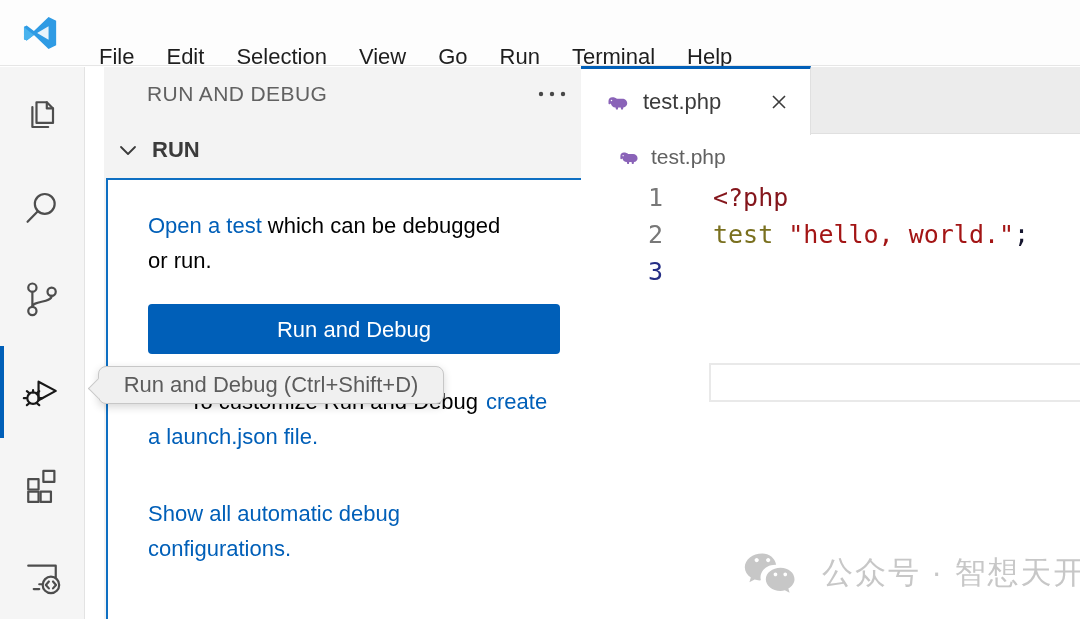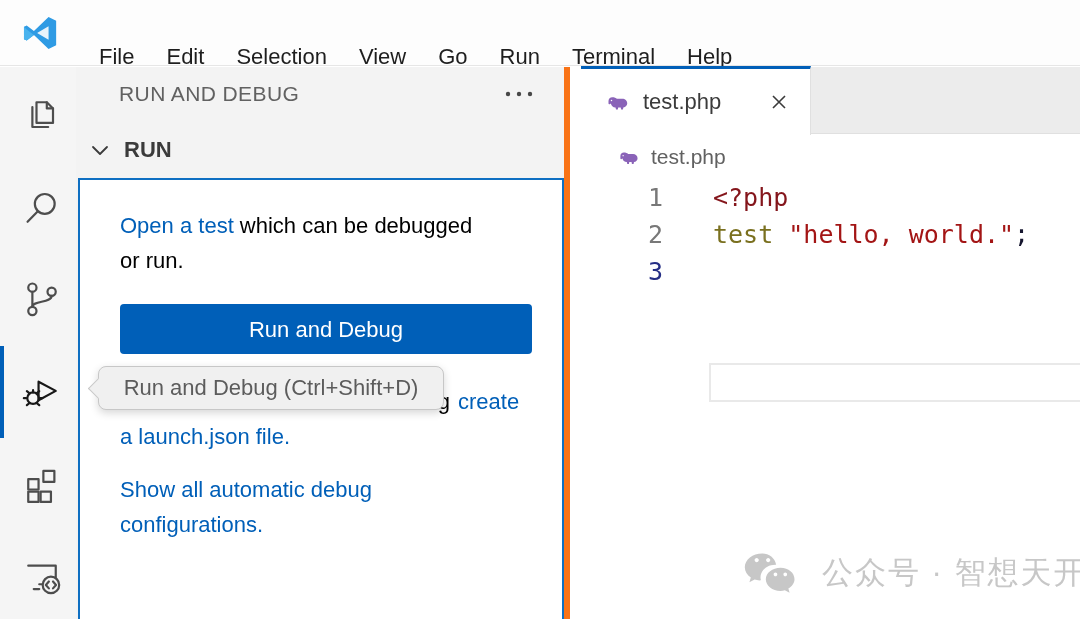--- a/index.html
+++ b/index.html
@@ -24,22 +24,22 @@
     background:#f5f5f5; border-right:1px solid #e3e3e3; padding-top:3px;
   }
   .ab-item { position:relative; height:92px; display:flex; align-items:center; justify-content:center; }
   .ab-item svg { width:44px; height:44px; stroke:#4d4d4d; stroke-width:1.6; fill:none; stroke-linecap:round; stroke-linejoin:round; }
   .ab-item.active svg { stroke:#181818; }
   .ab-item.active::before {
     content:""; position:absolute; left:0; top:0; width:4px; height:92px; background:#005fb8;
   }
   
   .sidebar {
-    position:absolute; left:76px; top:67px; width:494px; height:552px;
-    background:#f3f3f3; border-right:6px solid #f97316;
+    position:absolute; left:104px; top:67px; width:494px; height:552px;
+    background:#f3f3f3; border-right:1px solid #f97316;
   }
   .sidebar-header { display:flex; align-items:center; height:54px; padding:0 28px 0 43px; }
   .sidebar-title { font-size:21px; color:#616161; letter-spacing:.4px; flex:1; }
   .more-actions { width:34px; height:30px; display:flex; align-items:center; justify-content:center; cursor:pointer; }
   .section-header { display:flex; align-items:center; height:42px; padding-left:13px; margin-top:8px; }
   .section-chevron { width:22px; height:22px; margin-right:13px; }
   .section-label { font-size:22px; font-weight:bold; color:#3b3b3b; }
   .welcome-box {
     position:absolute; left:2px; top:111px; right:0px; bottom:-3px;
     background:#ffffff; border:2px solid #0e6fc2;
@@ -50,24 +50,24 @@
   .wlink { color:#005fb8; cursor:pointer; text-decoration:none; }
   .run-btn {
     display:block; width:412px; height:50px; margin-top:26px; border:none; border-radius:4px;
     background:#005fb8; color:#ffffff; font-size:22px; text-align:center; cursor:pointer;
     font-family:"Liberation Sans", sans-serif;
   }
   .p2 { margin-top:30px; }
   .p2-line1 { position:relative; height:35px; }
   .p2-prefix { position:absolute; left:0; width:330px; text-align:right; white-space:nowrap; overflow:hidden; }
   .p2-create { position:absolute; left:338px; white-space:nowrap; }
-  .p3 { margin-top:18px; }
+  .p3 { margin-top:42px; }
   
   .tooltip {
-    position:absolute; left:98px; top:366px; width:346px; height:44px; z-index:30;
+    position:absolute; left:98px; top:366px; width:346px; height:38px; z-index:30;
     background:#f0f0f0; border:1px solid #c7c7c7; border-radius:8px;
     box-shadow:0 3px 9px rgba(0,0,0,.16);
     display:flex; align-items:center; justify-content:center;
     font-size:22px; color:#5c5c5c; white-space:nowrap;
   }
   .tooltip::before {
     content:""; position:absolute; left:-8px; top:14px; width:14px; height:14px;
     background:#f0f0f0; border-left:1px solid #c7c7c7; border-bottom:1px solid #c7c7c7;
     transform:rotate(45deg);
   }

